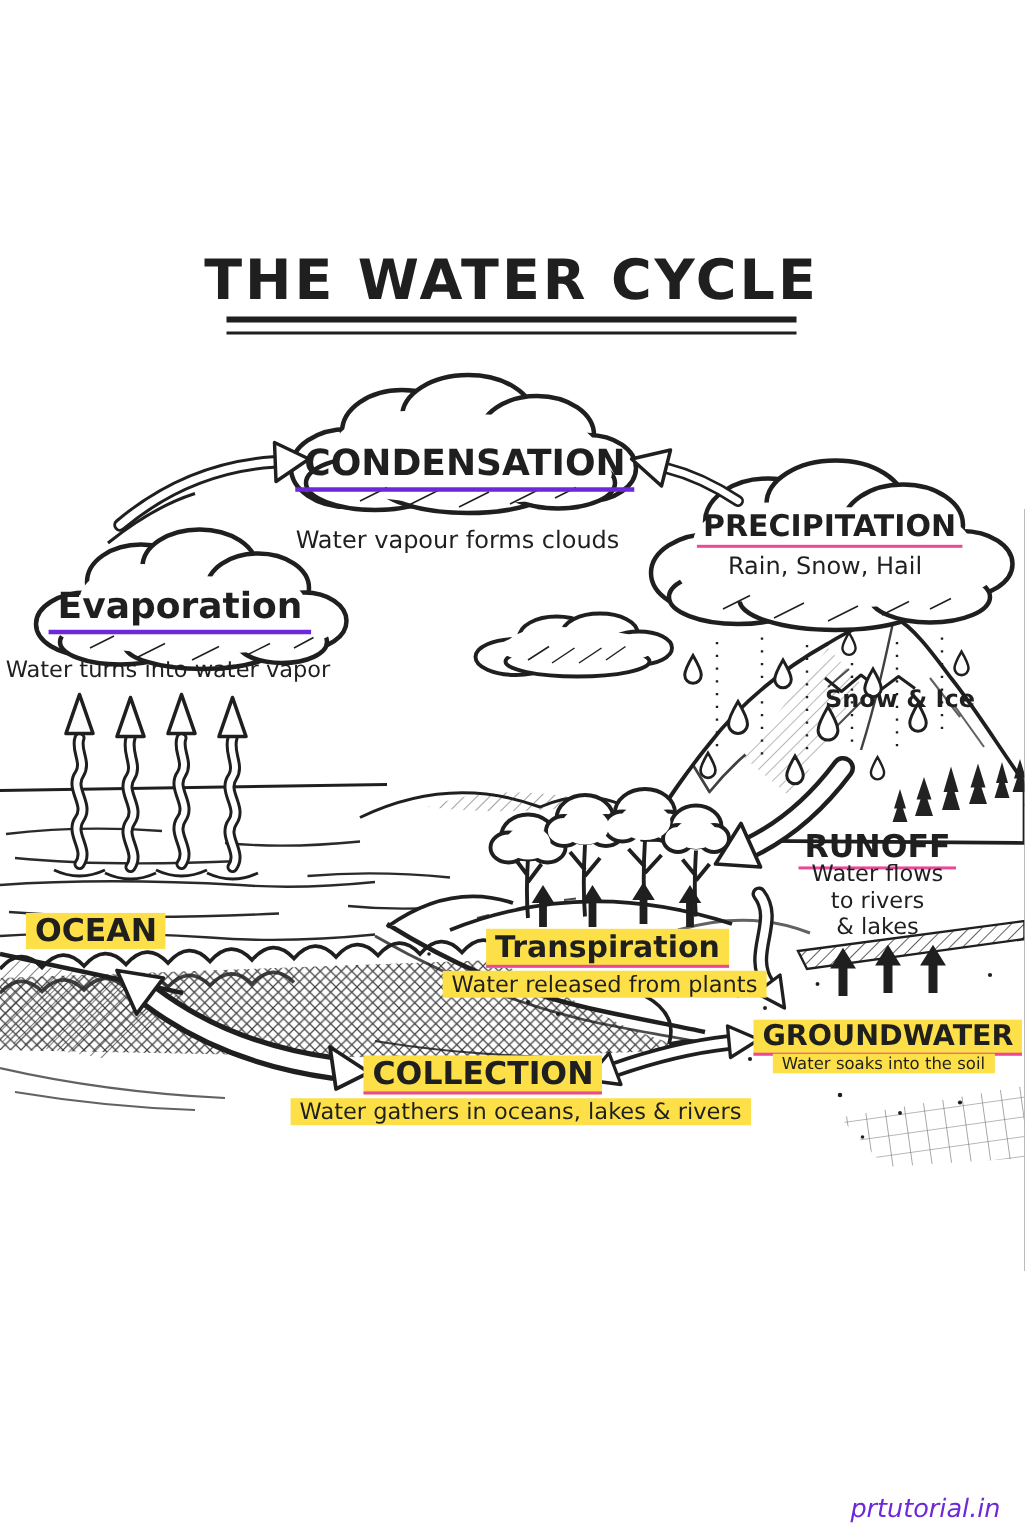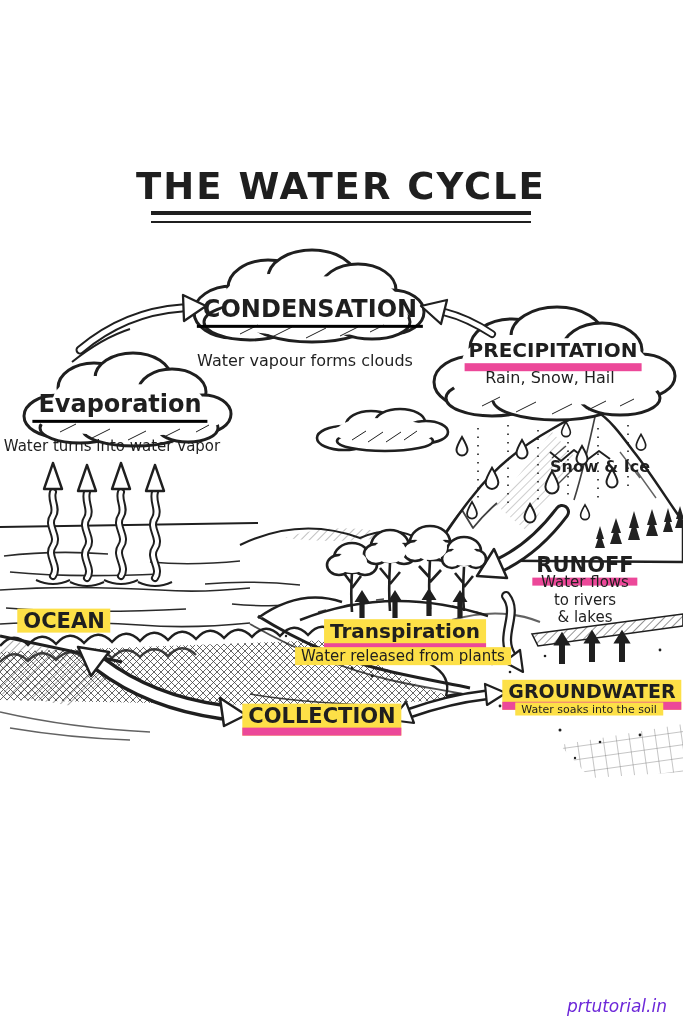--- a/index.html
+++ b/index.html
@@ -4,22 +4,22 @@
 <style>
   html,body{margin:0;padding:0;background:#888;}
   .canvas{
     position:relative;width:683px;height:1024px;margin:0 auto;
     background:#ffffff;overflow:hidden;
     font-family:"DejaVu Sans","Liberation Sans",sans-serif;color:#1f1f1f;
   }
   svg.art{position:absolute;left:0;top:0;}
   .lbl{position:absolute;transform:translate(-50%,-50%);text-align:center;
        line-height:1.18;white-space:nowrap;color:#1f1f1f;}
-  .u{border-bottom:3px solid #000000;padding:0 6px 2px;}
-  .u2{border-bottom:8px solid #ec4899;padding:0 4px 1px;}
+  .u{border-bottom:3px solid #6d28d9;padding:0 6px 2px;}
+  .u2{border-bottom:2px solid #ec4899;padding:0 4px 1px;}
   .prewrap{white-space:pre-line;}
   .title-text{font-size:37px;font-weight:bold;letter-spacing:2px;}
   .title-underline{position:absolute;left:341px;top:211px;transform:translateX(-50%);
        width:380px;height:6px;border-top:4px solid #1f1f1f;border-bottom:2px solid #1f1f1f;}
   .stage{font-weight:bold;}
   .sub{font-weight:500;}
   .watermark{position:absolute;right:16px;top:996px;font-style:italic;font-size:17px;
        color:#6d28d9;font-weight:500;}
   .whitebg{background:#fde047;padding:0 6px;}
 </style>
@@ -381,16 +381,17 @@
 
 <div class="lbl" style="left:64px;top:621px;font-size:21px;font-weight:600"><span class="whitebg">OCEAN</span></div>
 
 <div class="lbl stage" style="left:405px;top:632px;font-size:20px"><span class="u2 whitebg">Transpiration</span></div>
 <div class="lbl stage" style="left:592px;top:691px;font-size:19px"><span class="u2 whitebg">GROUNDWATER</span></div>
 
 <div class="lbl sub" style="left:403px;top:657px;font-size:15px"><span class="whitebg">Water released from plants</span></div>
 <div class="lbl sub" style="left:589px;top:710px;font-size:11px"><span class="whitebg">Water soaks into the soil</span></div>
 
 <div class="lbl stage" style="left:322px;top:716px;font-size:21px"><span class="u2 whitebg">COLLECTION</span></div>
+<div class="lbl sub" style="left:347px;top:742px;font-size:15px"><span class="whitebg">Water gathers in oceans, lakes &amp; rivers</span></div>
 
 <div class="watermark">prtutorial.in</div>
 
 </div>
 
 </body></html>

